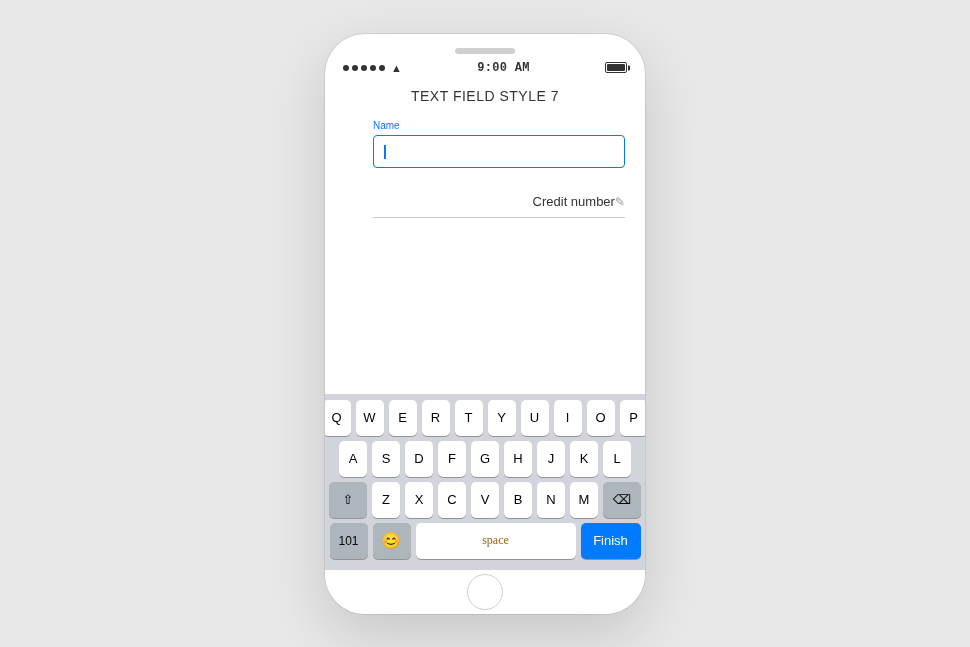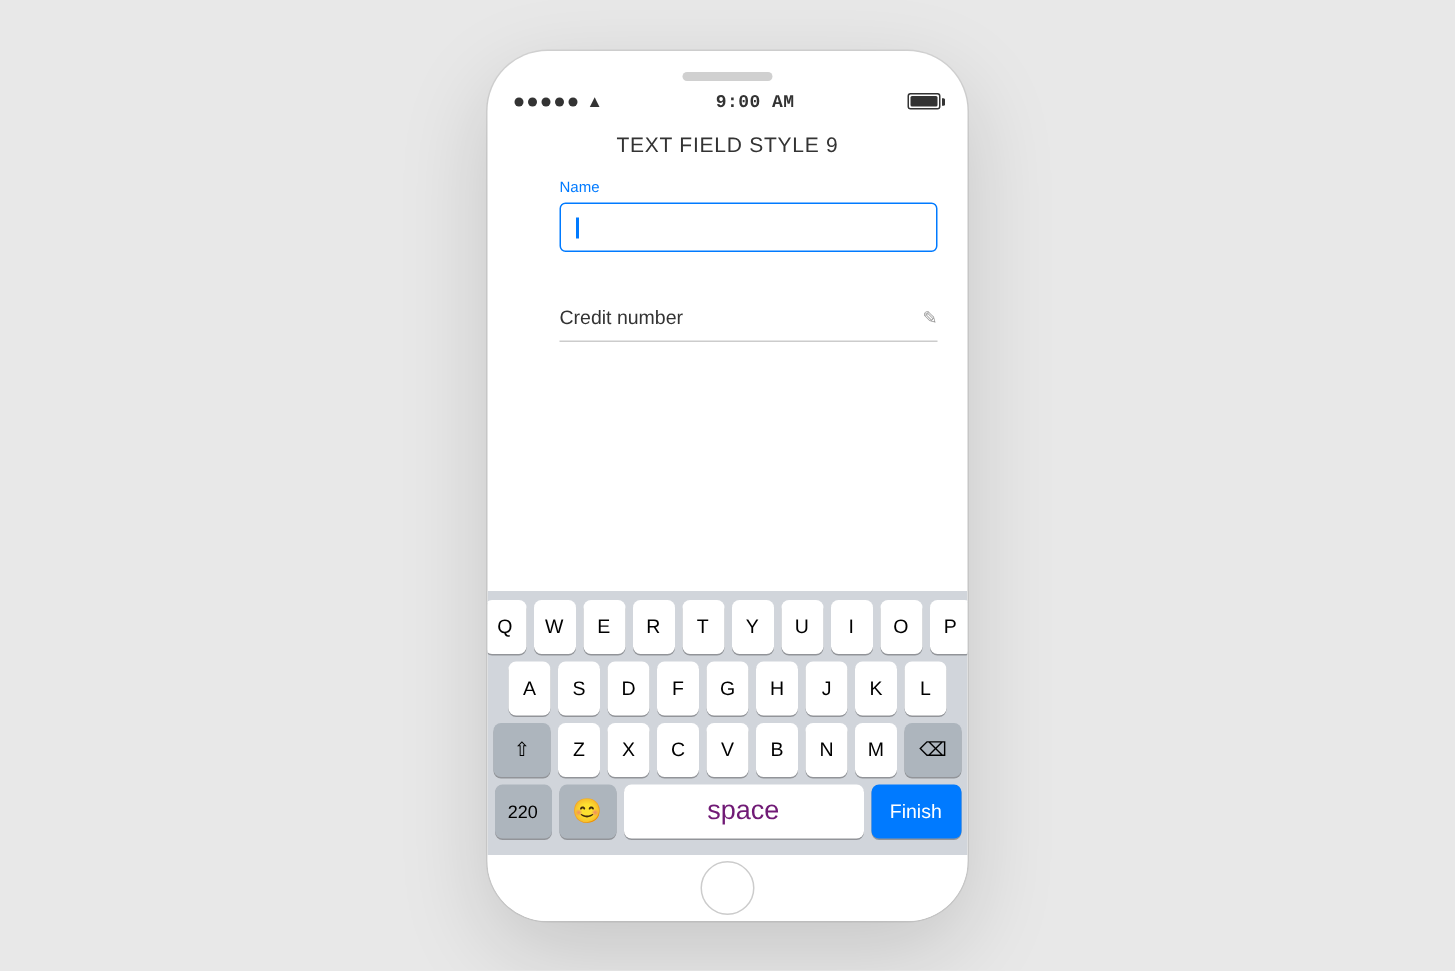--- a/index.html
+++ b/index.html
@@ -128,21 +128,21 @@
       padding: 10px 0 16px;
       flex-shrink: 0;
     }
 
     .form-area {
       padding: 0 20px;
       flex-shrink: 0;
     }
 
     .input-group {
-      margin-bottom: 28px;
+      margin-bottom: 18px;
       position: relative;
       padding-left: 28px;
     }
 
     .input-label {
       font-size: 10px;
       color: #007aff;
       margin-bottom: 4px;
       display: block;
     }
@@ -168,21 +168,21 @@
     }
 
     @keyframes blink {
       0%, 50% { opacity: 1; }
       51%, 100% { opacity: 0; }
     }
 
     .underline-field {
       display: flex;
       align-items: center;
-      justify-content: space-between;
+      justify-content: flex-end;
       border-bottom: 1px solid #ccc;
       padding: 8px 0;
     }
 
     .underline-field-text {
       font-size: 13px;
       color: #333;
     }
 
     .edit-icon {
@@ -240,22 +240,23 @@
     .key.emoji {
       background: #adb5bd;
       min-width: 38px;
       font-size: 16px;
     }
 
     .key.space {
       background: #fff;
       flex: 1;
       max-width: 160px;
-      font-size: 18px;
-      color: #701a75;
+      font-size: 12px;
+      color: #a16207;
+      font-family: Liberation Serif, serif;
     }
 
     .key.finish {
       background: #007aff;
       color: #fff;
       min-width: 60px;
       font-size: 13px;
       font-weight: 500;
     }
 
@@ -294,21 +295,21 @@
     </div>
     <span class="status-time">9:00 AM</span>
     <div class="battery-area">
       <div class="battery">
         <div class="battery-fill"></div>
       </div>
     </div>
   </div>
 
   <div class="screen">
-    <div class="screen-title">TEXT FIELD STYLE 9</div>
+    <div class="screen-title">TEXT FIELD STYLE 7</div>
 
     <div class="form-area">
 
       <div class="input-group">
         <span class="input-label">Name</span>
         <div class="text-input">
           <span class="cursor"></span>
         </div>
       </div>
 
@@ -353,21 +354,21 @@
         <div class="key">X</div>
         <div class="key">C</div>
         <div class="key">V</div>
         <div class="key">B</div>
         <div class="key">N</div>
         <div class="key">M</div>
         <div class="key backspace">⌫</div>
       </div>
 
       <div class="key-row">
-        <div class="key numbers">220</div>
+        <div class="key numbers">101</div>
         <div class="key emoji">😊</div>
         <div class="key space">space</div>
         <div class="key finish">Finish</div>
       </div>
     </div>
   </div>
 
   <div class="home-button-area">
     <div class="home-button"></div>
   </div>

